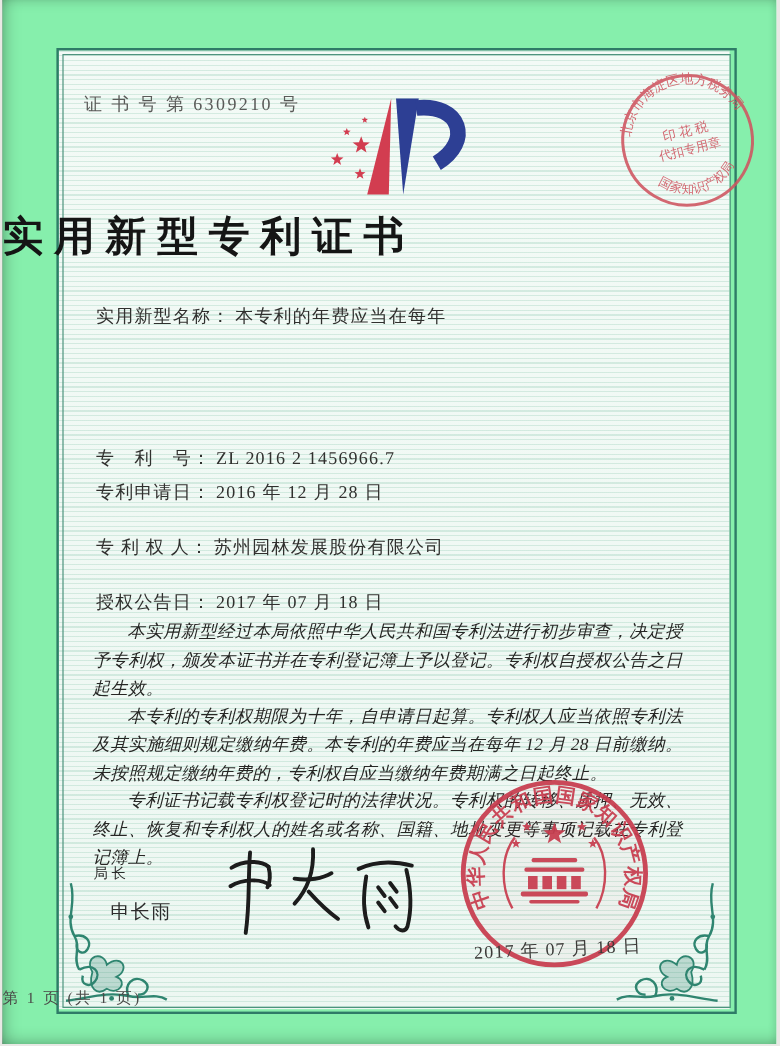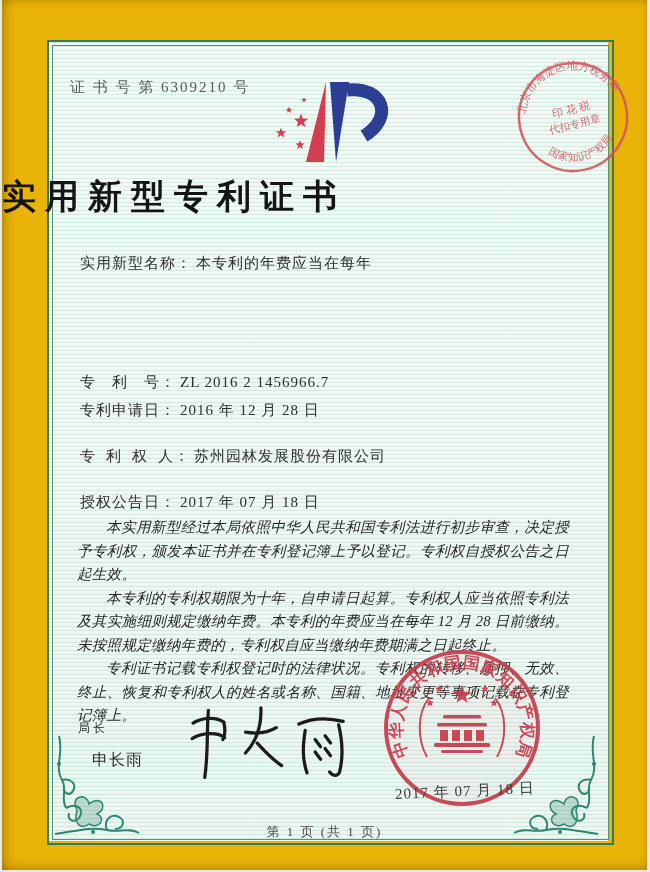--- a/index.html
+++ b/index.html
@@ -4,21 +4,21 @@
 <style>
   html,body{margin:0;padding:0;}
   body{
     width:650px;height:872px;position:relative;
     background:#e9e8e5;
     font-family:"Liberation Serif", serif;
     overflow:hidden;
   }
   .scan{
     position:absolute;left:2px;top:0;right:3px;bottom:2px;
-    background:#eab308;
+    background:#86efac;
     box-shadow:inset 10px 0 14px -10px rgba(0,0,0,.35),
                inset -6px 0 10px -8px rgba(0,0,0,.2),
                inset 0 8px 12px -10px rgba(0,0,0,.25),
                inset 0 -10px 14px -10px rgba(0,0,0,.3);
   }
   .guilloche{
     position:absolute;left:47px;top:42px;width:559px;height:799px;
     background:
       repeating-linear-gradient(180deg, rgba(140,200,175,.30) 0 1px, rgba(255,255,255,0) 1px 4px),
       linear-gradient(#f3faf6,#edf7f2);
@@ -35,21 +35,21 @@
     font-size:15px;color:#5a5a58;letter-spacing:2px;white-space:nowrap;
   }
   .title{
     position:absolute;top:174px;left:0;width:100%;
     font-size:34px;font-weight:bold;color:#151515;letter-spacing:9px;
   }
   .row{
     position:absolute;left:78px;font-size:15px;color:#30302e;
     letter-spacing:1px;white-space:nowrap;
   }
-  .row .lbl{margin-right:4px;font-family:Liberation Mono, monospace;}
+  .row .lbl{margin-right:4px;}
   .paras{
     position:absolute;left:75px;right:78px;top:516px;
   }
   .paras p{
     margin:0;text-indent:2em;text-align:justify;
     font-style:italic;font-size:14.5px;line-height:23.5px;
     color:#262624;letter-spacing:.3px;
   }
   .signer-title{position:absolute;left:76px;top:720px;font-family:"Liberation Sans",sans-serif;font-size:12px;color:#2c2c2c;letter-spacing:3px;}
   .signer-name{position:absolute;left:90px;top:750px;font-family:"Liberation Sans",sans-serif;font-size:16px;color:#2c2c2c;letter-spacing:1px;}
@@ -59,21 +59,21 @@
   .seal{position:absolute;left:375px;top:643px;width:170px;height:170px;opacity:.93;}
   .seal-date{
     position:absolute;left:393px;top:781px;width:180px;
     font-size:15px;color:#3c3b39;letter-spacing:1px;transform:rotate(-2.5deg);
     white-space:nowrap;
   }
   .flourish{position:absolute;width:92px;height:106px;top:734px;}
   .flourish.left{left:47px;}
   .flourish.right{right:43px;transform:scaleX(-1);}
   .footer{
-    position:absolute;top:823px;left:0;width:100%;text-align:center;
+    position:absolute;top:823px;left:0;width:100%;text-align:left;
     font-size:13px;color:#4a4a48;letter-spacing:2px;
   }
   svg text{font-family:"Liberation Serif", serif;}
 </style>
 </head>
 <body>
 
 <div class="scan">
   <div class="guilloche"></div>
   <div class="frame"></div>

